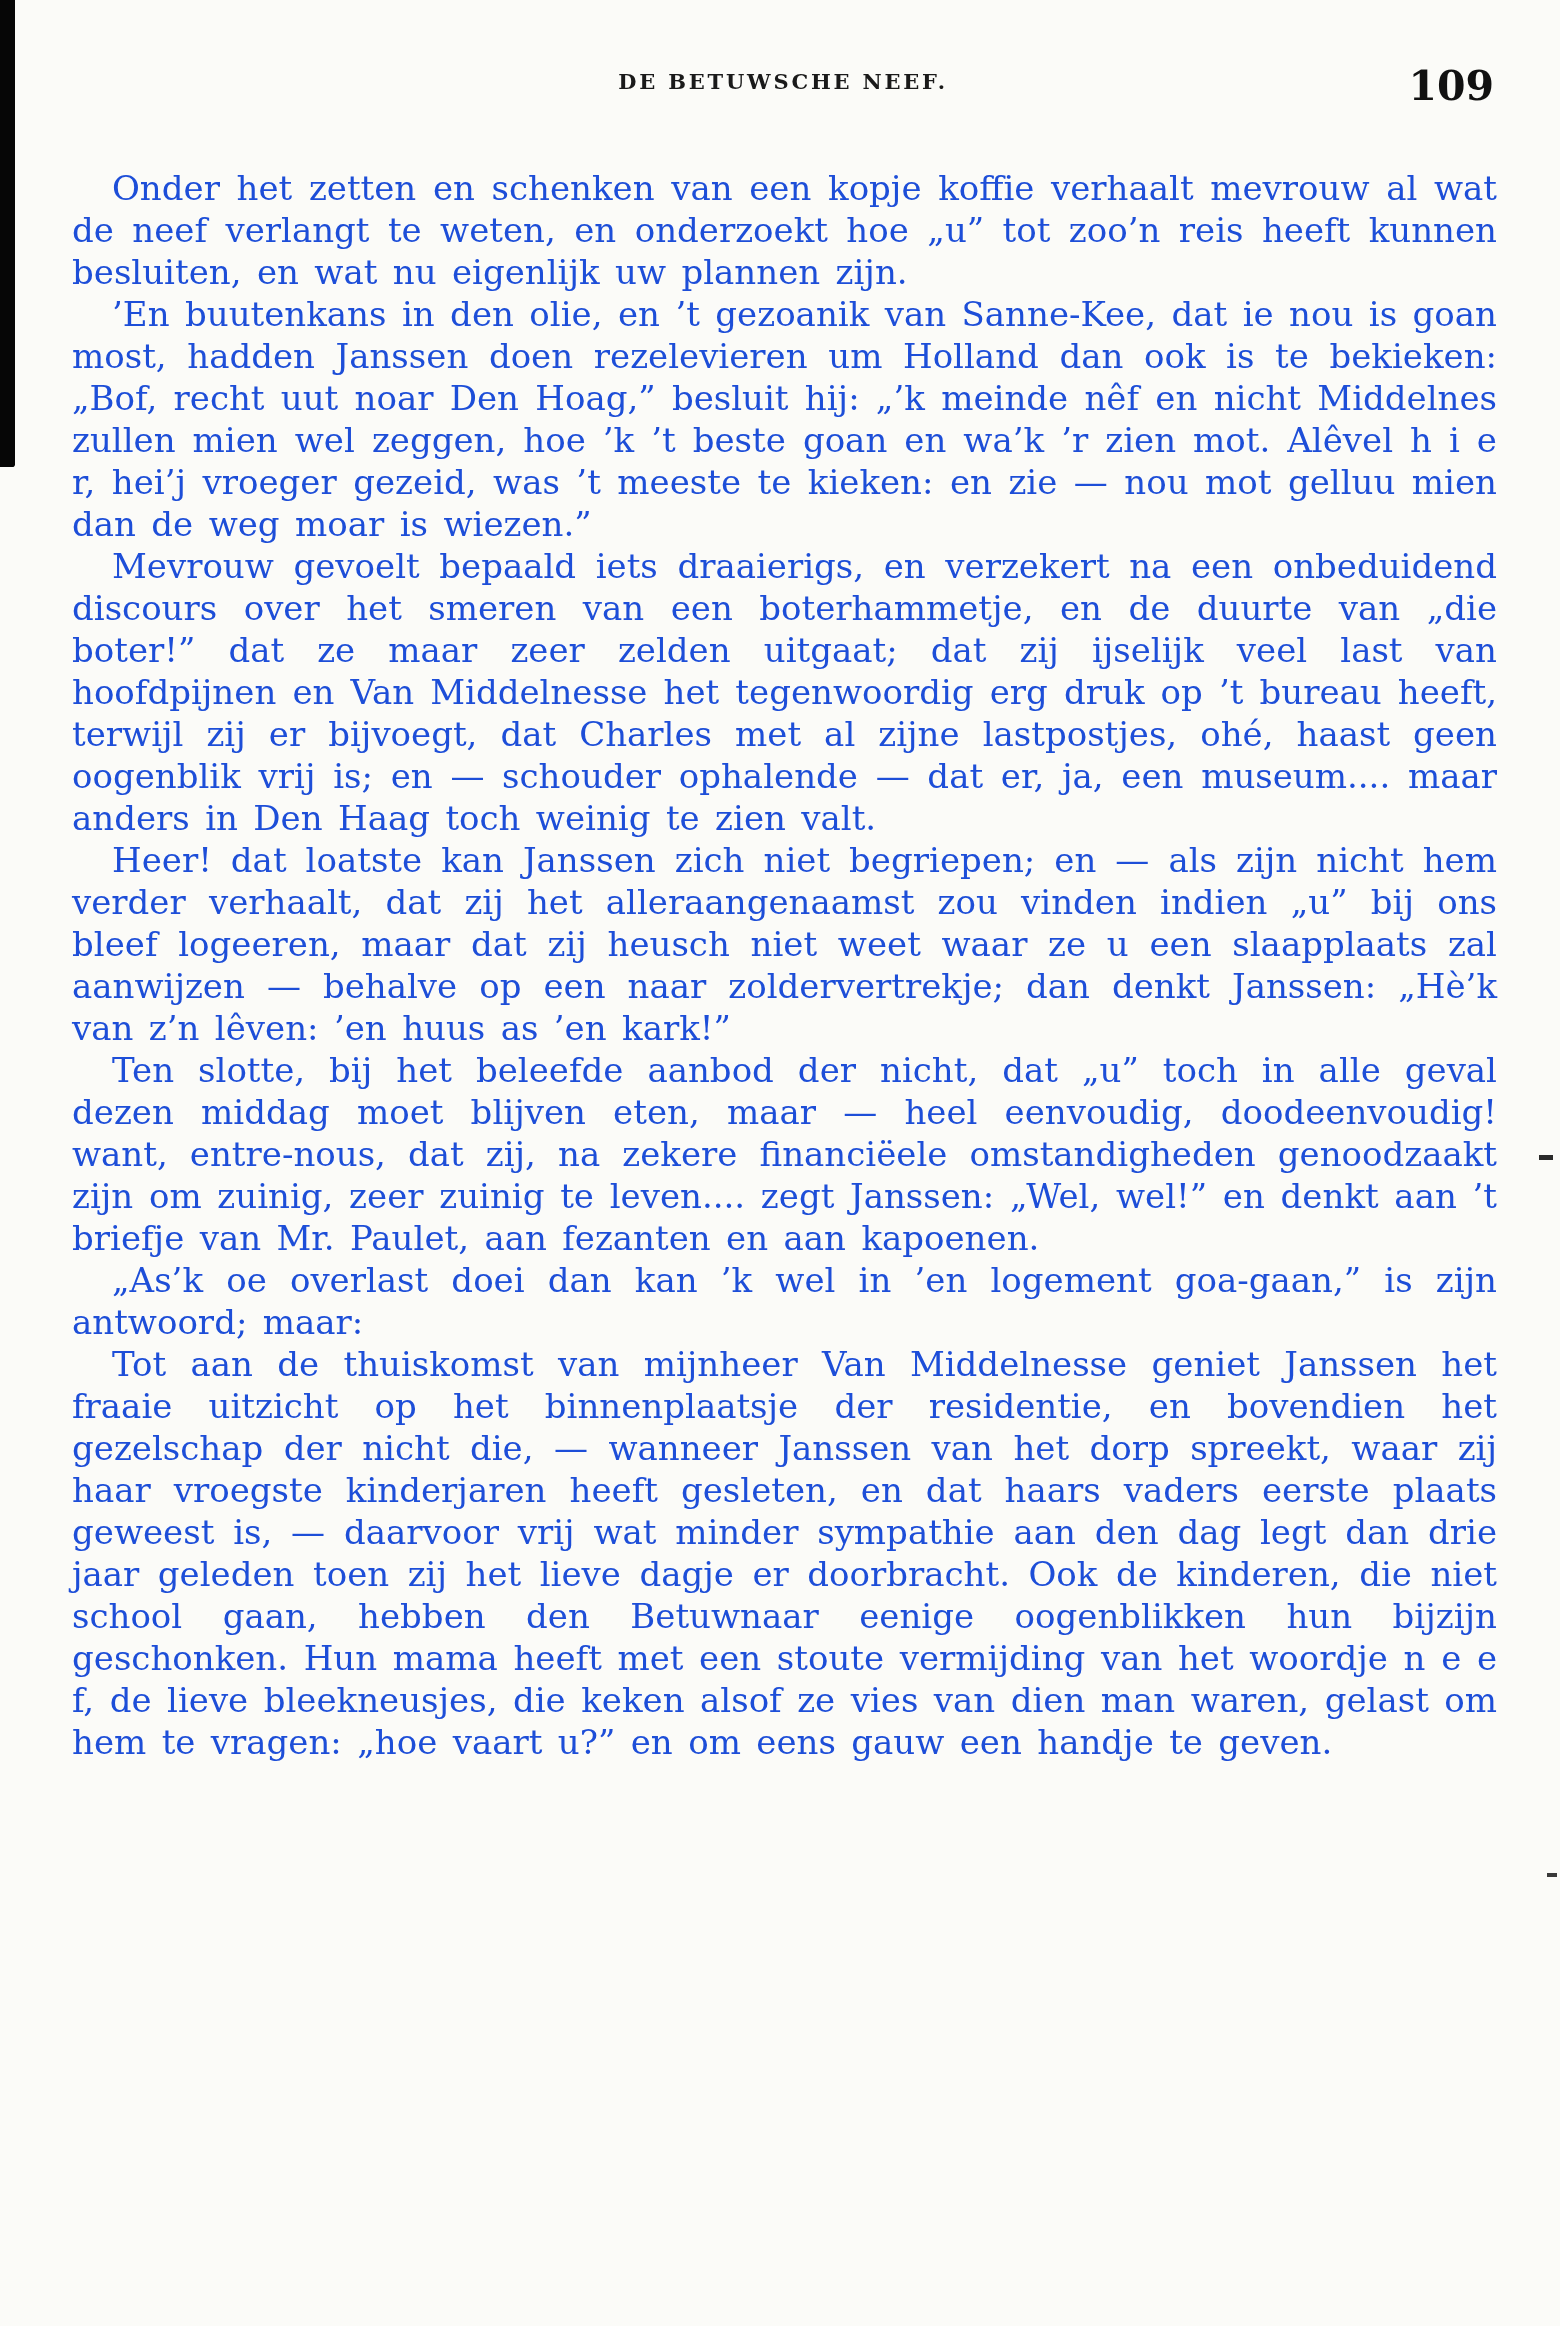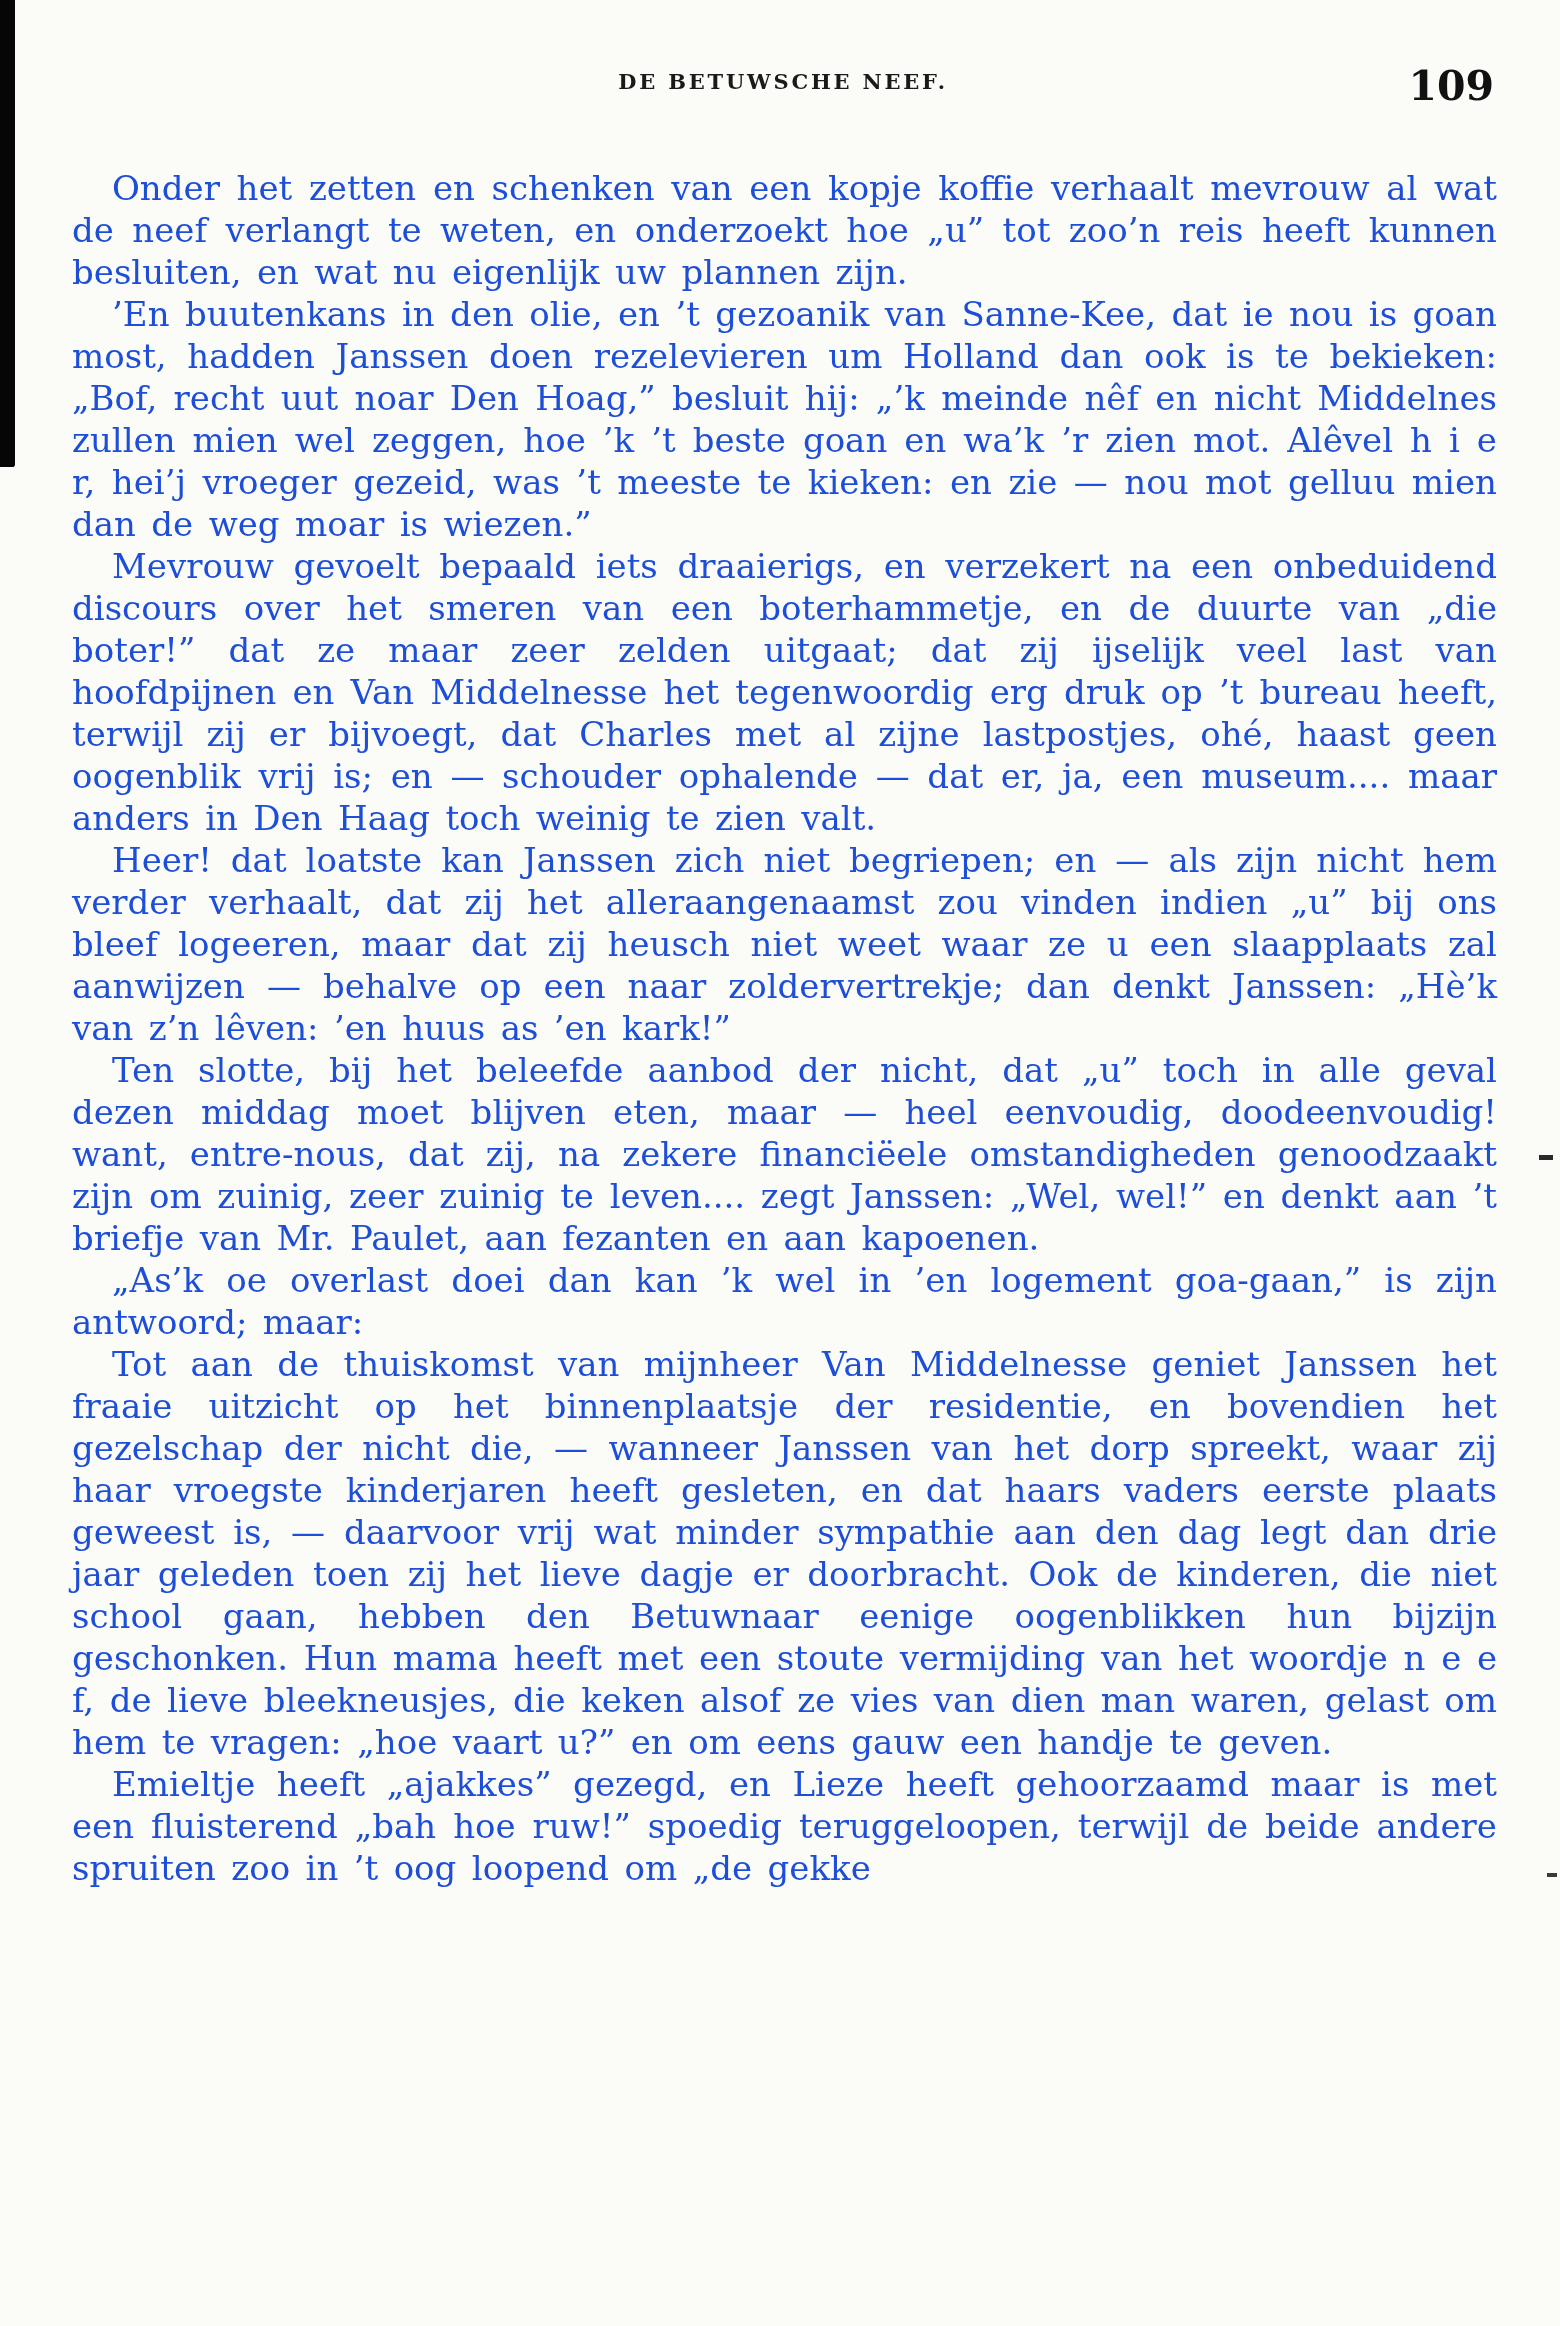--- a/index.html
+++ b/index.html
@@ -103,17 +103,16 @@
   </div>
 
   <div class="page-body">
     <p>Onder het zetten en schenken van een kopje koffie verhaalt mevrouw al wat de neef verlangt te weten, en onderzoekt hoe „u” tot zoo’n reis heeft kunnen besluiten, en wat nu eigenlijk uw plannen zijn.</p>
     <p>’En buutenkans in den olie, en ’t gezoanik van Sanne-Kee, dat ie nou is goan most, hadden Janssen doen rezelevieren um Holland dan ook is te bekieken: „Bof, recht uut noar Den Hoag,” besluit hij: „’k meinde nêf en nicht Middelnes zullen mien wel zeggen, hoe ’k ’t beste goan en wa’k ’r zien mot. Alêvel h i e r, hei’j vroeger gezeid, was ’t meeste te kieken: en zie — nou mot gelluu mien dan de weg moar is wiezen.”</p>
     <p>Mevrouw gevoelt bepaald iets draaierigs, en verzekert na een onbeduidend discours over het smeren van een boterhammetje, en de duurte van „die boter!” dat ze maar zeer zelden uitgaat; dat zij ijselijk veel last van hoofdpijnen en Van Middelnesse het tegenwoordig erg druk op ’t bureau heeft, terwijl zij er bijvoegt, dat Charles met al zijne lastpostjes, ohé, haast geen oogenblik vrij is; en — schouder ophalende — dat er, ja, een museum.... maar anders in Den Haag toch weinig te zien valt.</p>
     <p>Heer! dat loatste kan Janssen zich niet begriepen; en — als zijn nicht hem verder verhaalt, dat zij het alleraangenaamst zou vinden indien „u” bij ons bleef logeeren, maar dat zij heusch niet weet waar ze u een slaapplaats zal aanwijzen — behalve op een naar zoldervertrekje; dan denkt Janssen: „Hè’k van z’n lêven: ’en huus as ’en kark!”</p>
     <p>Ten slotte, bij het beleefde aanbod der nicht, dat „u” toch in alle geval dezen middag moet blijven eten, maar — heel eenvoudig, doodeenvoudig! want, entre-nous, dat zij, na zekere financiëele omstandigheden genoodzaakt zijn om zuinig, zeer zuinig te leven.... zegt Janssen: „Wel, wel!” en denkt aan ’t briefje van Mr. Paulet, aan fezanten en aan kapoenen.</p>
     <p>„As’k oe overlast doei dan kan ’k wel in ’en logement goa-gaan,” is zijn antwoord; maar:</p>
     <p>Tot aan de thuiskomst van mijnheer Van Middelnesse geniet Janssen het fraaie uitzicht op het binnenplaatsje der residentie, en bovendien het gezelschap der nicht die, — wanneer Janssen van het dorp spreekt, waar zij haar vroegste kinderjaren heeft gesleten, en dat haars vaders eerste plaats geweest is, — daarvoor vrij wat minder sympathie aan den dag legt dan drie jaar geleden toen zij het lieve dagje er doorbracht. Ook de kinderen, die niet school gaan, hebben den Betuwnaar eenige oogenblikken hun bijzijn geschonken. Hun mama heeft met een stoute vermijding van het woordje n e e f, de lieve bleekneusjes, die keken alsof ze vies van dien man waren, gelast om hem te vragen: „hoe vaart u?” en om eens gauw een handje te geven.</p>
-    <p>Emieltje heeft „ajakkes” gezegd, en Lieze heeft gehoorzaamd maar is met een fluisterend „bah hoe ruw!” spoedig teruggeloopen, terwijl de beide andere spruiten zoo in ’t oog loopend om „de gekke</p>
   </div>
 
 </div>
 
 
 </body></html>

